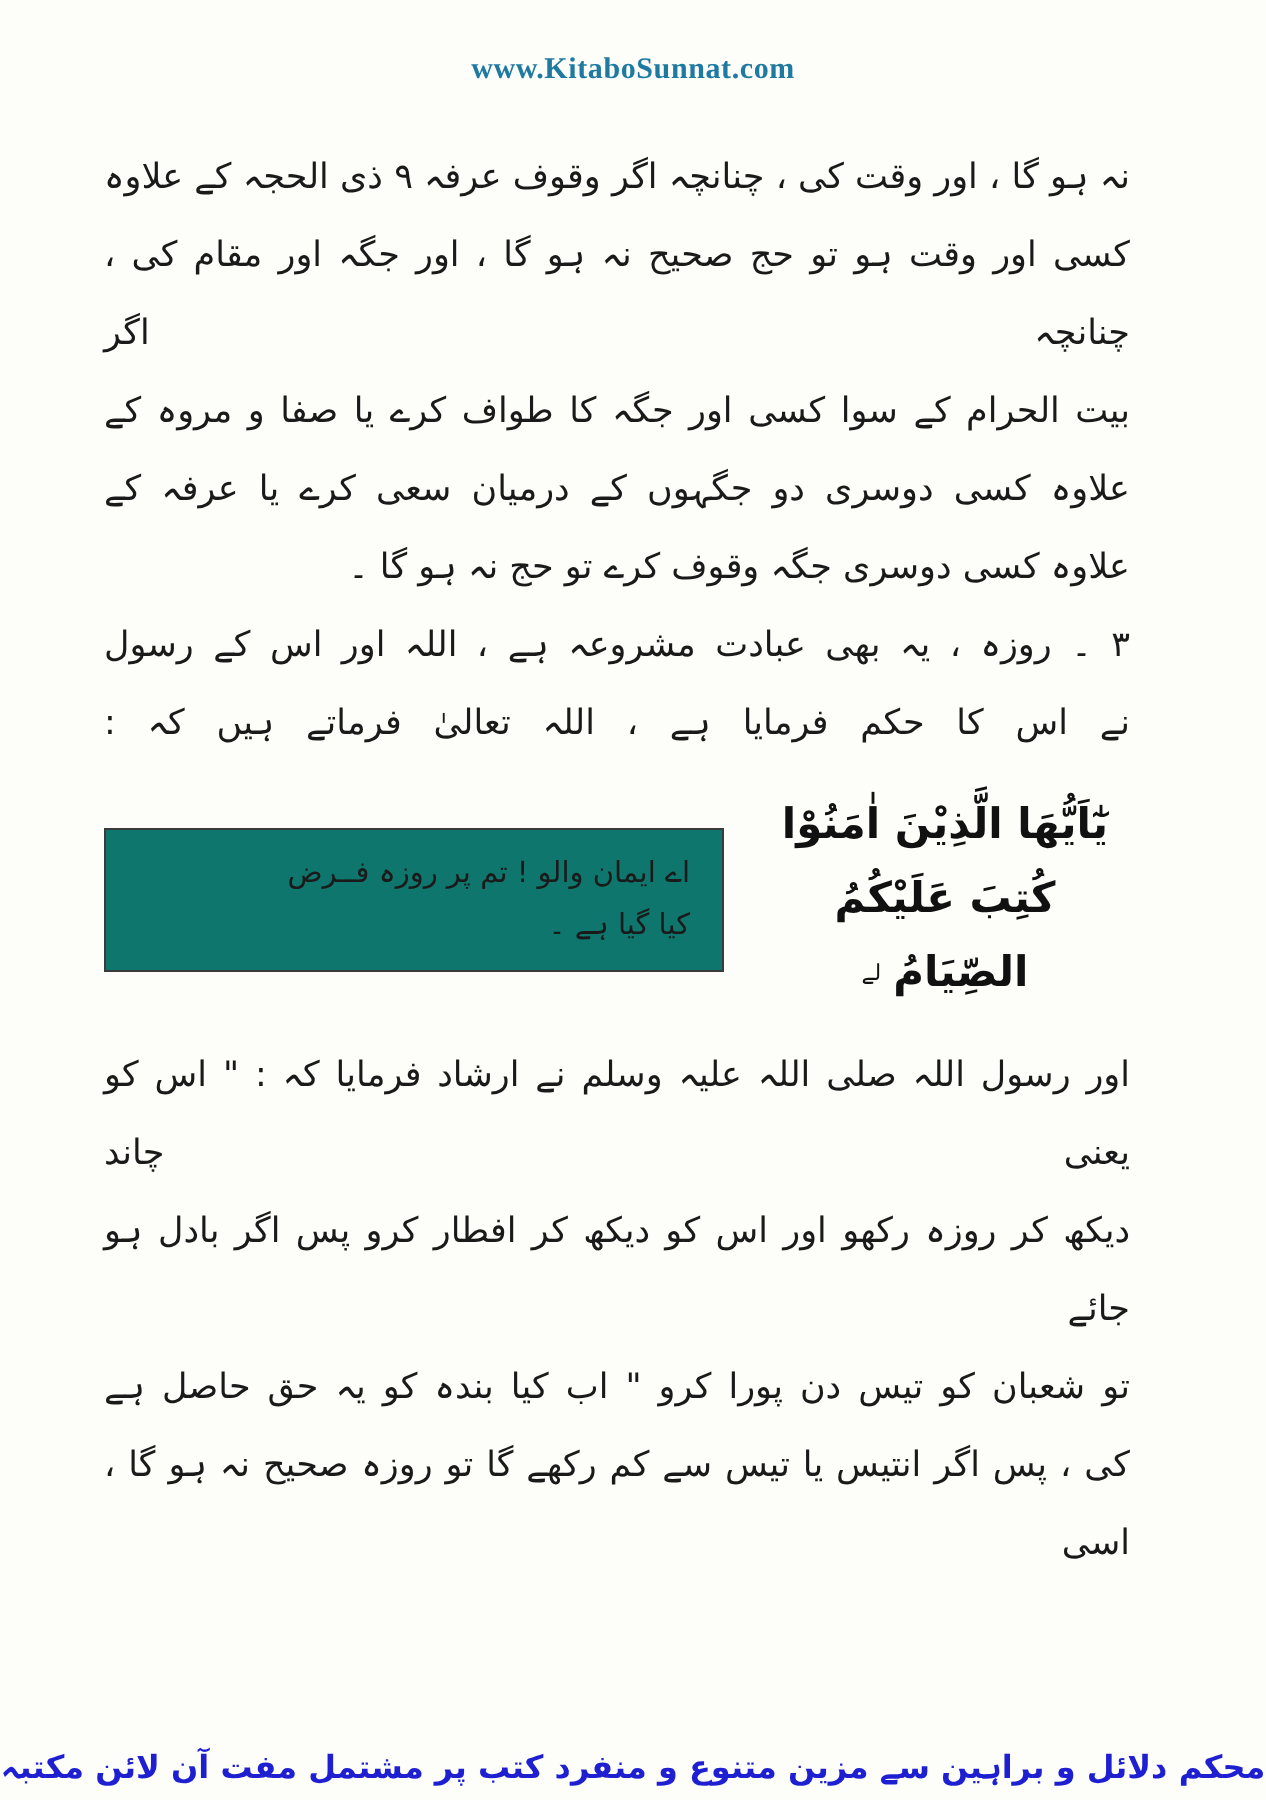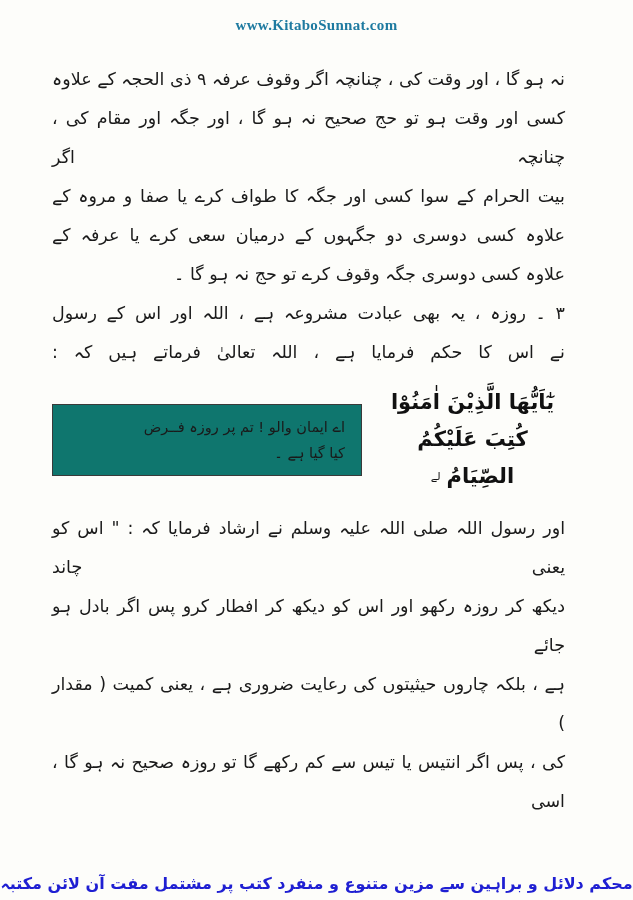--- a/index.html
+++ b/index.html
@@ -7,21 +7,21 @@
     position:relative;
     width:633px;height:900px;
     margin:0 auto;
     background:#fdfdfa;
     font-family:"DejaVu Sans", sans-serif;
     direction:rtl;
     overflow:hidden;
     box-sizing:border-box;
   }
   .site-url{
-    padding-top:17px;
+    padding-top:27px;
     text-align:center;
     font-family:"Liberation Serif", serif;
     font-weight:bold;
     font-size:15px;
     letter-spacing:.3px;
     direction:ltr;
   }
   .content{
     padding:26px 68px 0 52px;
     color:#1a1a1a;
@@ -104,21 +104,21 @@
       </div>
       <div class="verse-box">
         <div>اے ایمان والو ! تم پر روزہ فــرض</div>
         <div>کیا گیا ہے ۔</div>
       </div>
     </div>
 
     <div>
       <div class="bline jline">اور رسول اللہ صلی اللہ علیہ وسلم نے ارشاد فرمایا کہ : " اس کو یعنی چاند</div>
       <div class="bline jline">دیکھ کر روزہ رکھو اور اس کو دیکھ کر افطار کرو پس اگر بادل ہو جائے</div>
-      <div class="bline jline">ہے ، بلکہ چاروں حیثیتوں کی رعایت ضروری ہے ، یعنی کمیت ( مقدار )</div>
+      <div class="bline jline">تو شعبان کو تیس دن پورا کرو " اب کیا بندہ کو یہ حق حاصل ہے</div>
       <div class="bline jline">کی ، پس اگر انتیس یا تیس سے کم رکھے گا تو روزہ صحیح نہ ہو گا ، اسی</div>
     </div>
 
   </div>
 
   <div class="footer-banner" style="color: rgb(31, 31, 210);">محکم دلائل و براہین سے مزین متنوع و منفرد کتب پر مشتمل مفت آن لائن مکتبہ</div>
 
 </div>
 
 </body></html>

